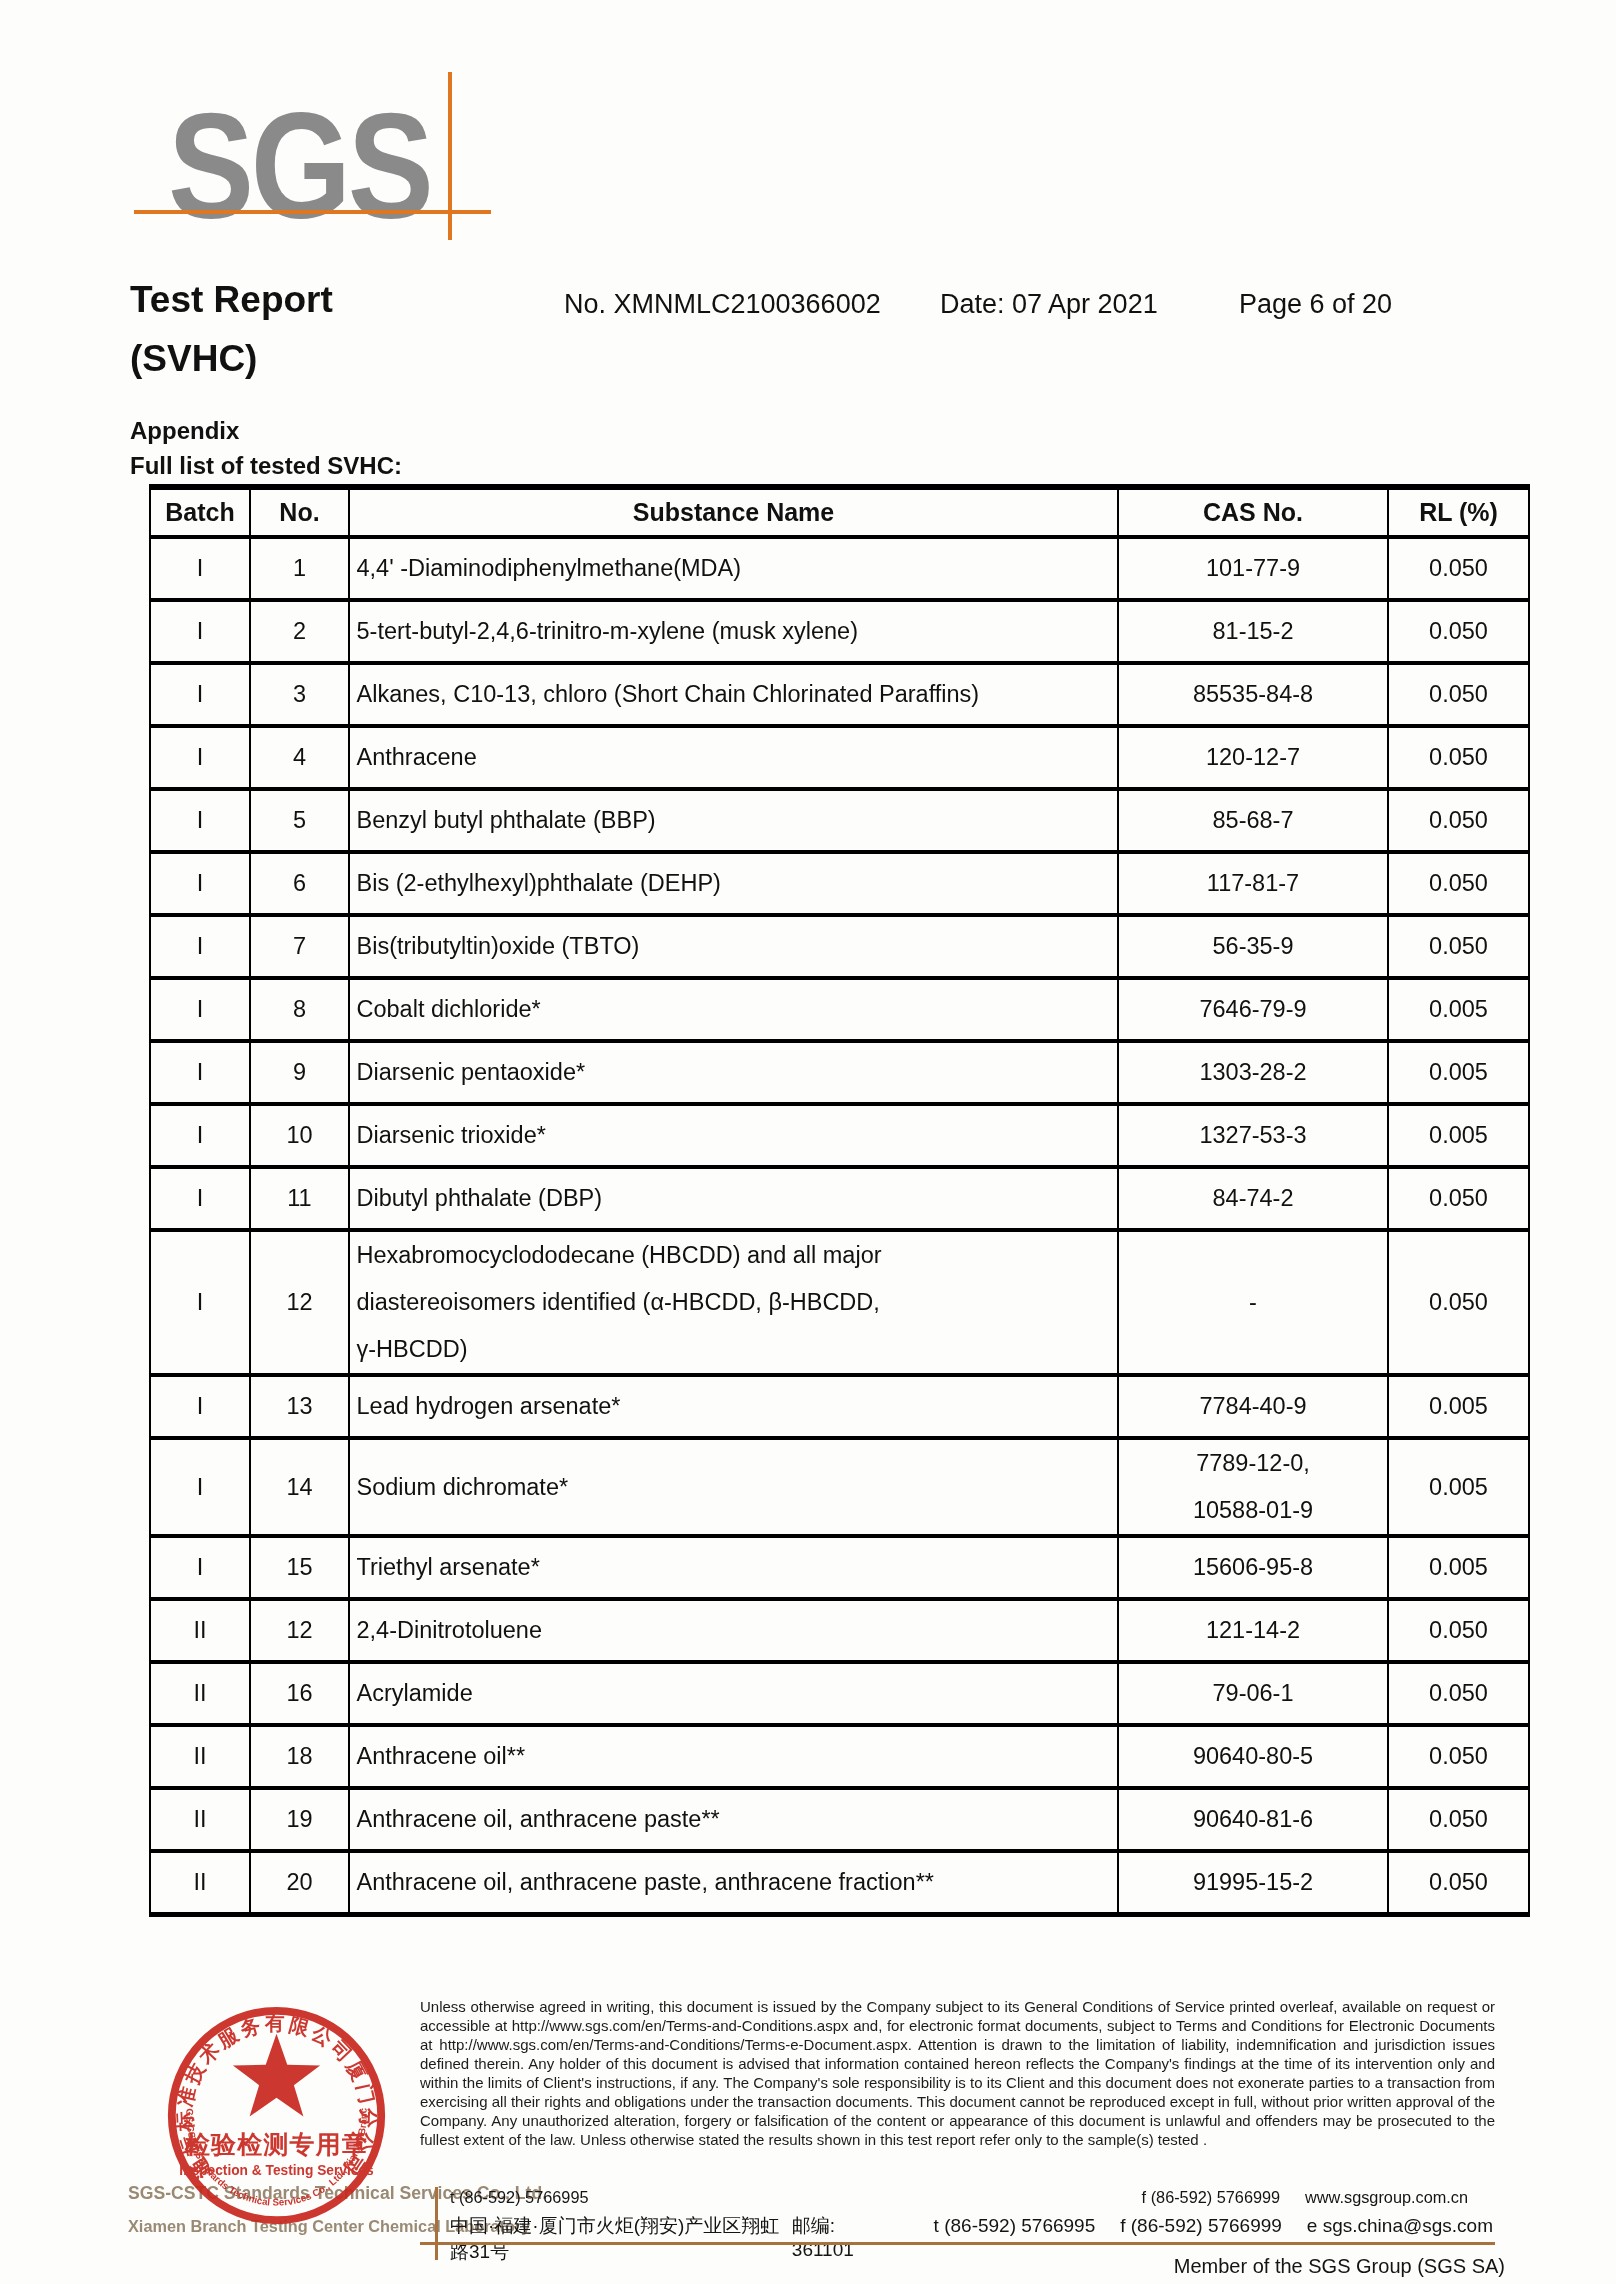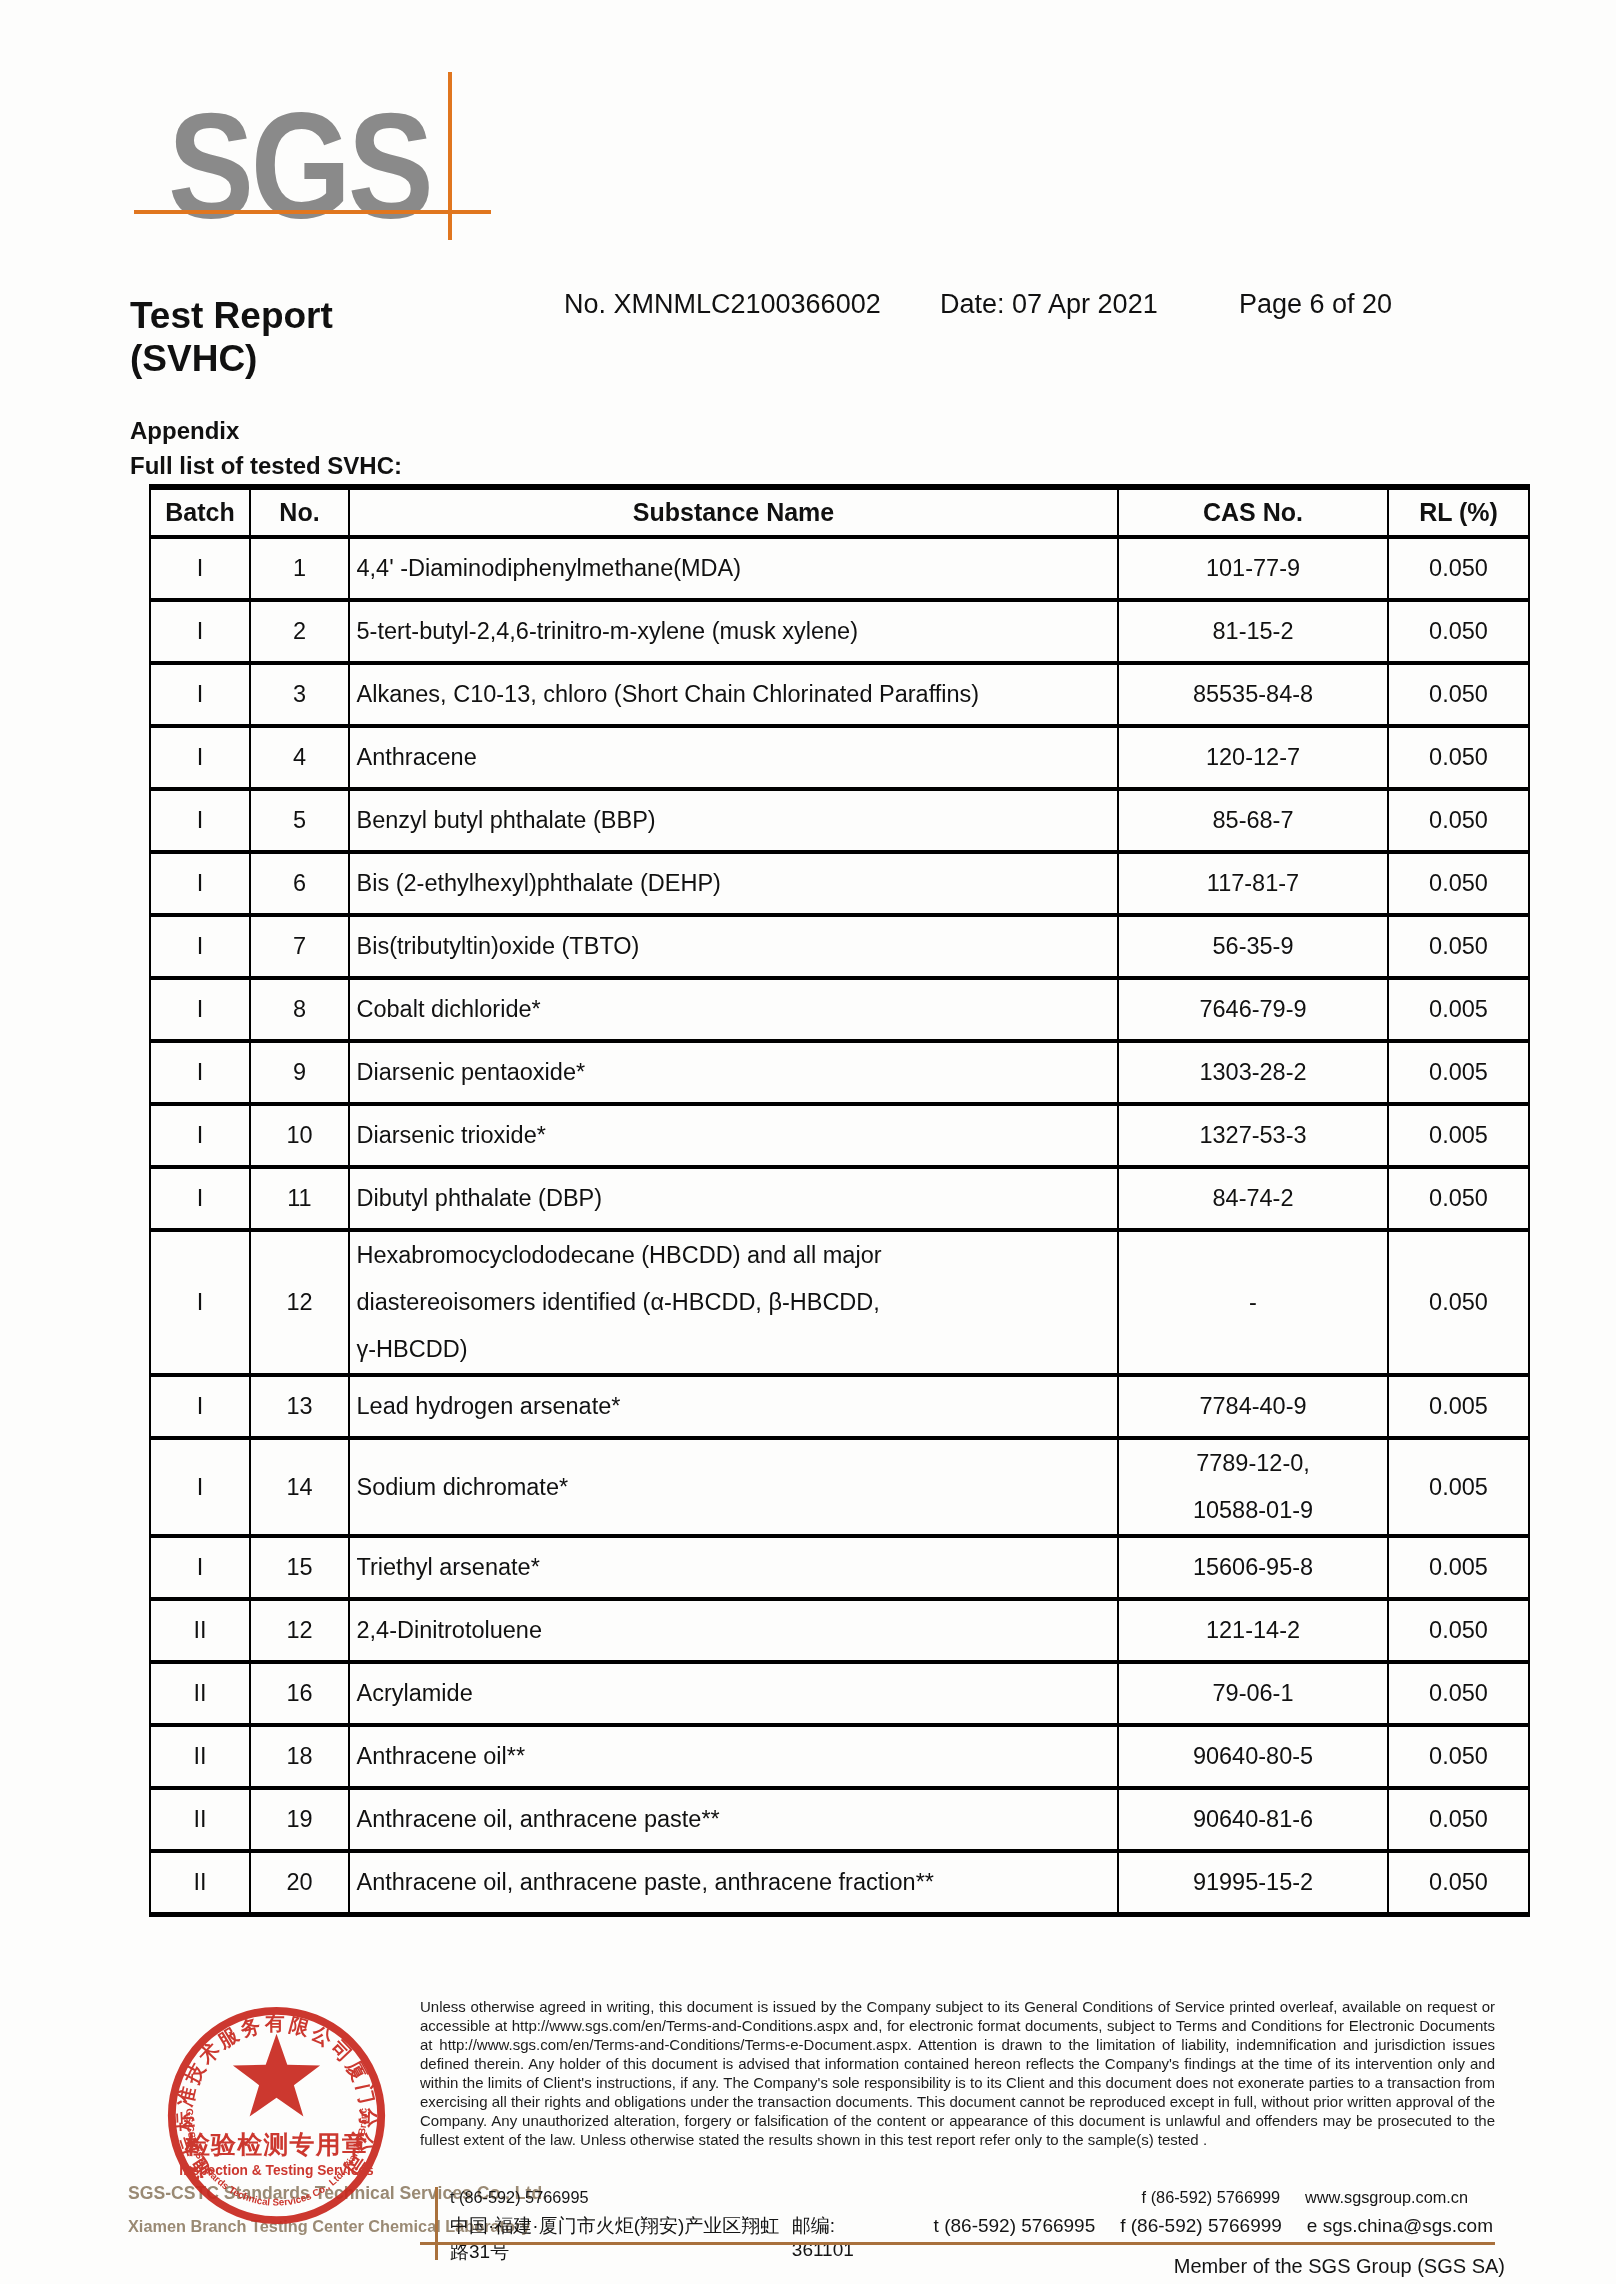--- a/index.html
+++ b/index.html
@@ -6,21 +6,21 @@
   body { font-family:"Liberation Sans","DejaVu Sans",sans-serif; background:#ffffff; }
   .page { position:relative; width:1616px; height:2284px; background:#fdfdfc; overflow:hidden; color:#111; }
 
   
   .logo-text { position:absolute; left:168px; top:91px; font-size:150px; font-weight:bold;
                color:#8a8a8a; line-height:1; letter-spacing:-3.9px; transform:scaleX(0.86); transform-origin:left top; }
   .logo-vline { position:absolute; left:448px; top:72px; width:3.9px; height:168px; background:#e0761f; }
   .logo-hline { position:absolute; left:134px; top:210px; width:357px; height:3.9px; background:#e0761f; }
 
   
-  .title    { position:absolute; left:130px; top:279px; font-size:37px; font-weight:bold;margin-top:16px; }
+  .title    { position:absolute; left:130px; top:279px; font-size:37px; font-weight:bold; }
   .rep-no   { position:absolute; left:564px; top:289px; font-size:27px; }
   .rep-date { position:absolute; left:940px; top:289px; font-size:27px; }
   .rep-page { position:absolute; left:1239px; top:289px; font-size:27px; }
   .subtitle { position:absolute; left:130px; top:338px; font-size:37px; font-weight:bold; }
   .appendix { position:absolute; left:130px; top:417px; font-size:24px; font-weight:bold; }
   .fulllist { position:absolute; left:130px; top:452px; font-size:24px; font-weight:bold; }
 
   
   table.svhc { position:absolute; left:149px; top:484px; width:1379px; border-collapse:collapse;
                table-layout:fixed; border:2.6px solid #000; border-top:6.5px solid #000; border-bottom:5.9px solid #000; }

